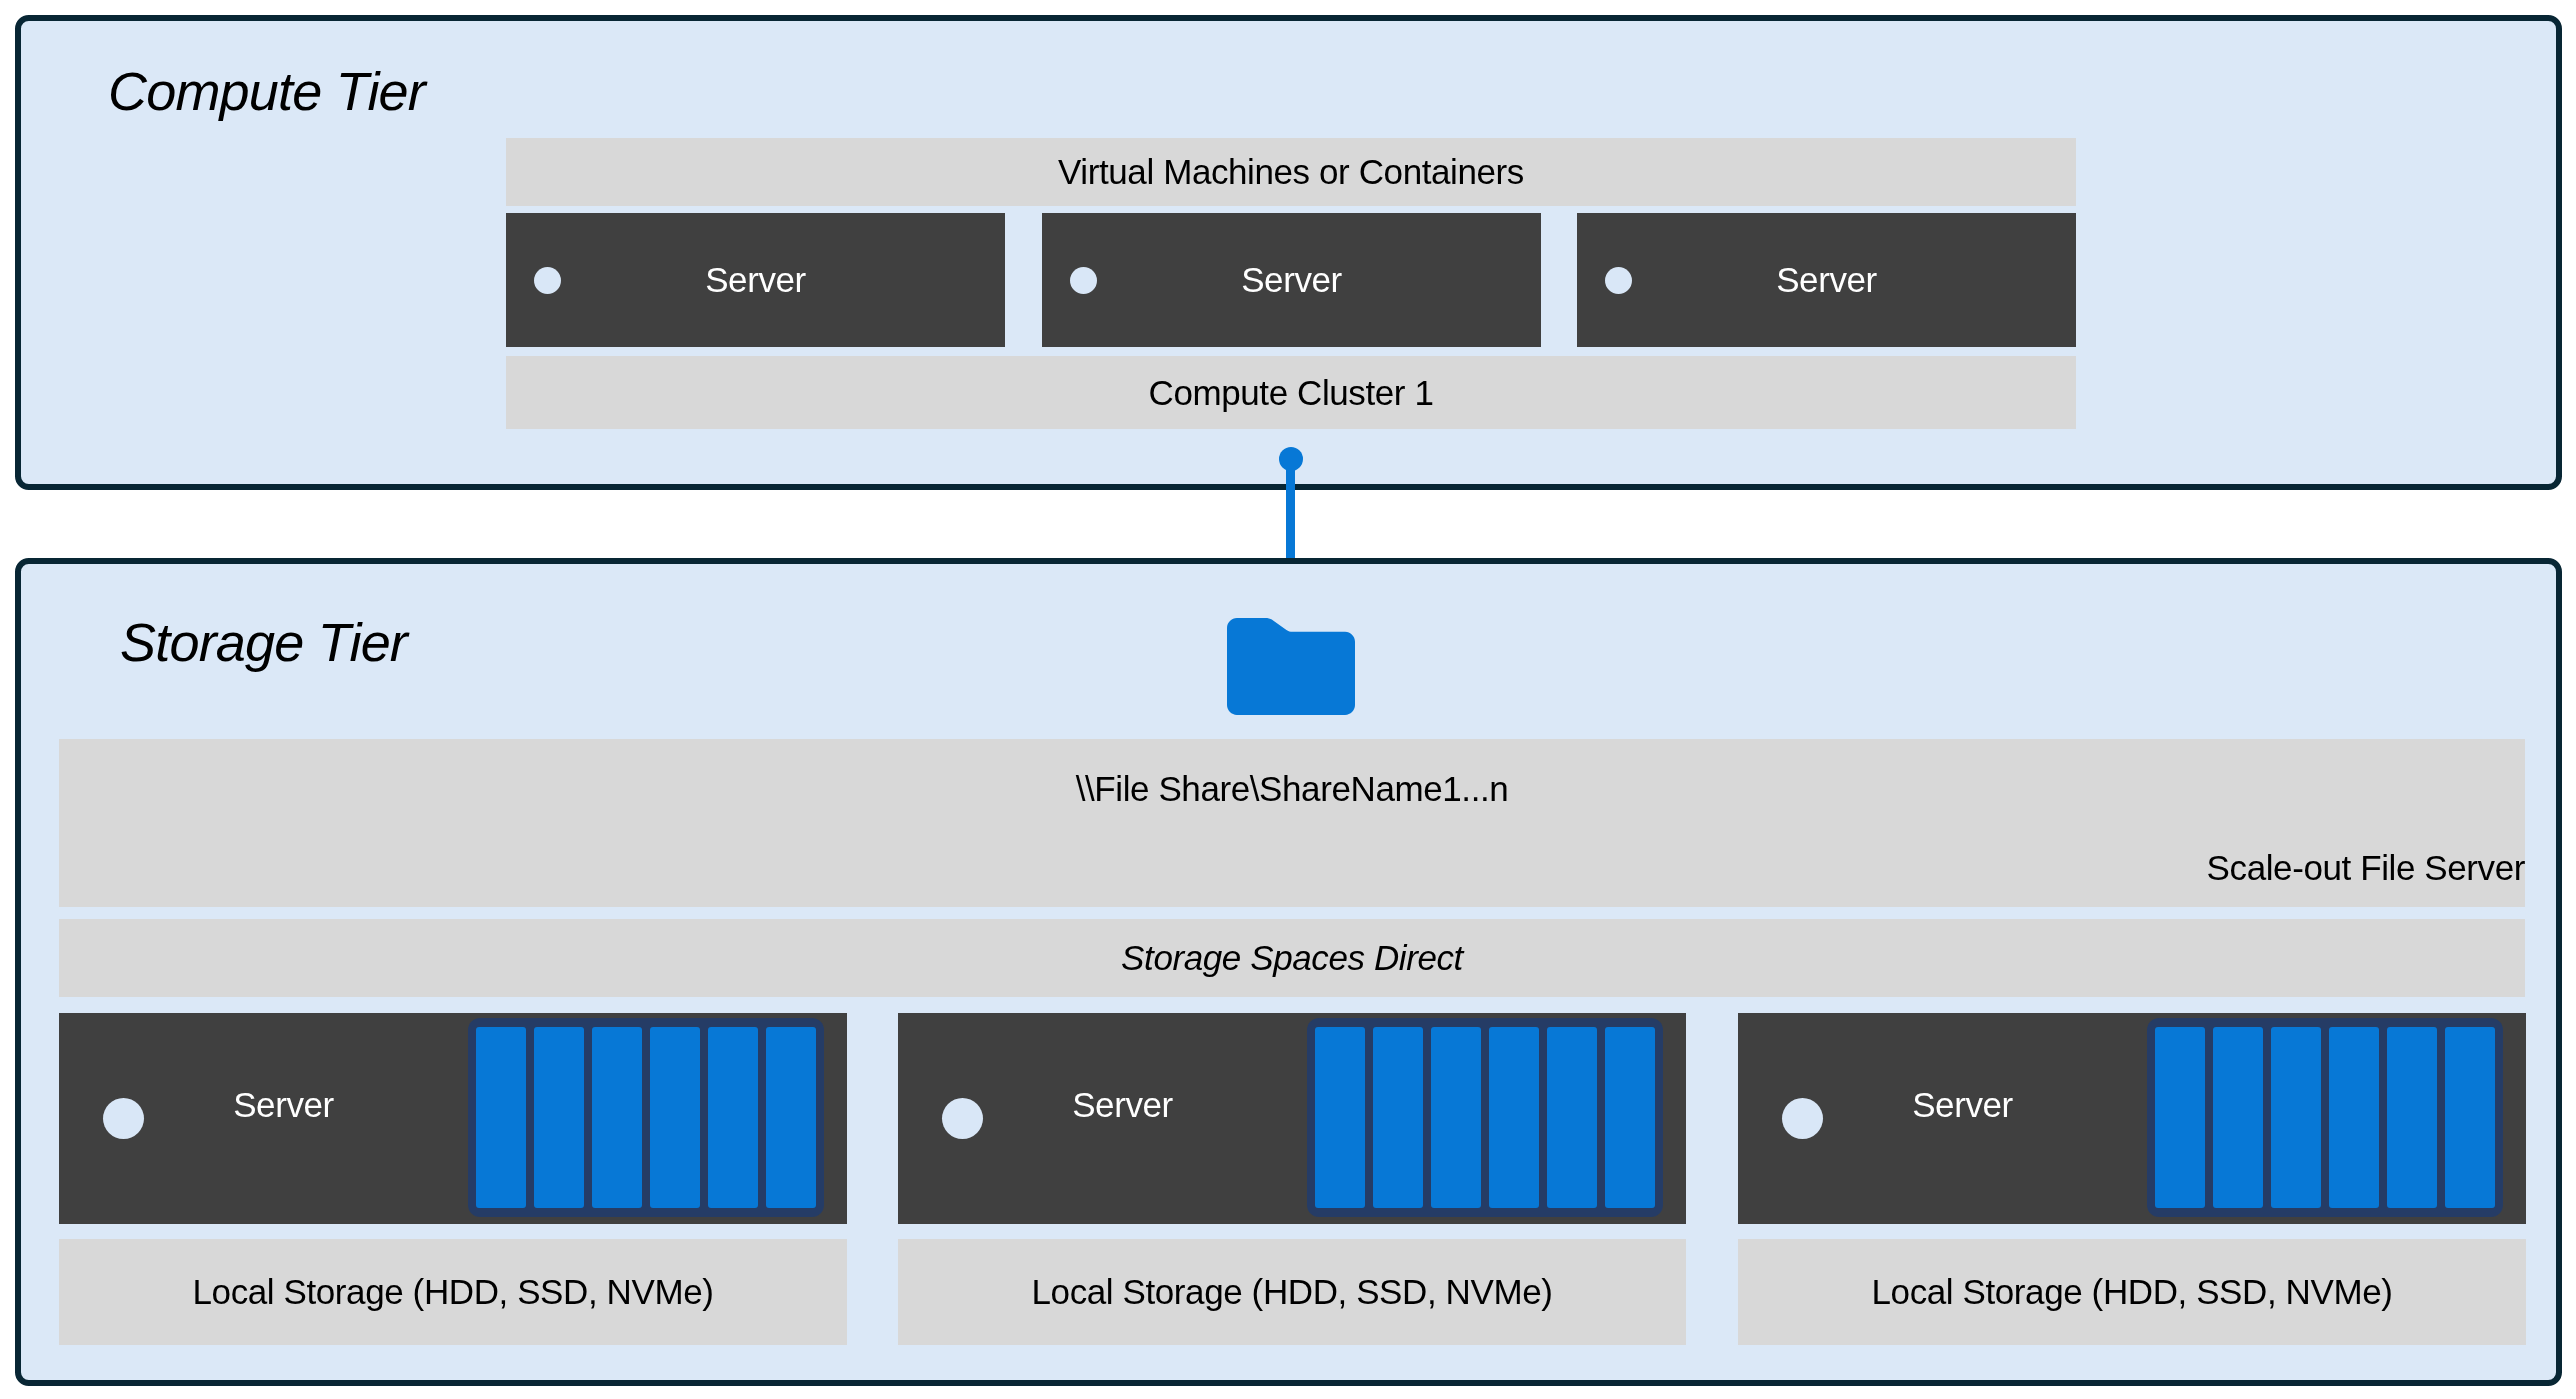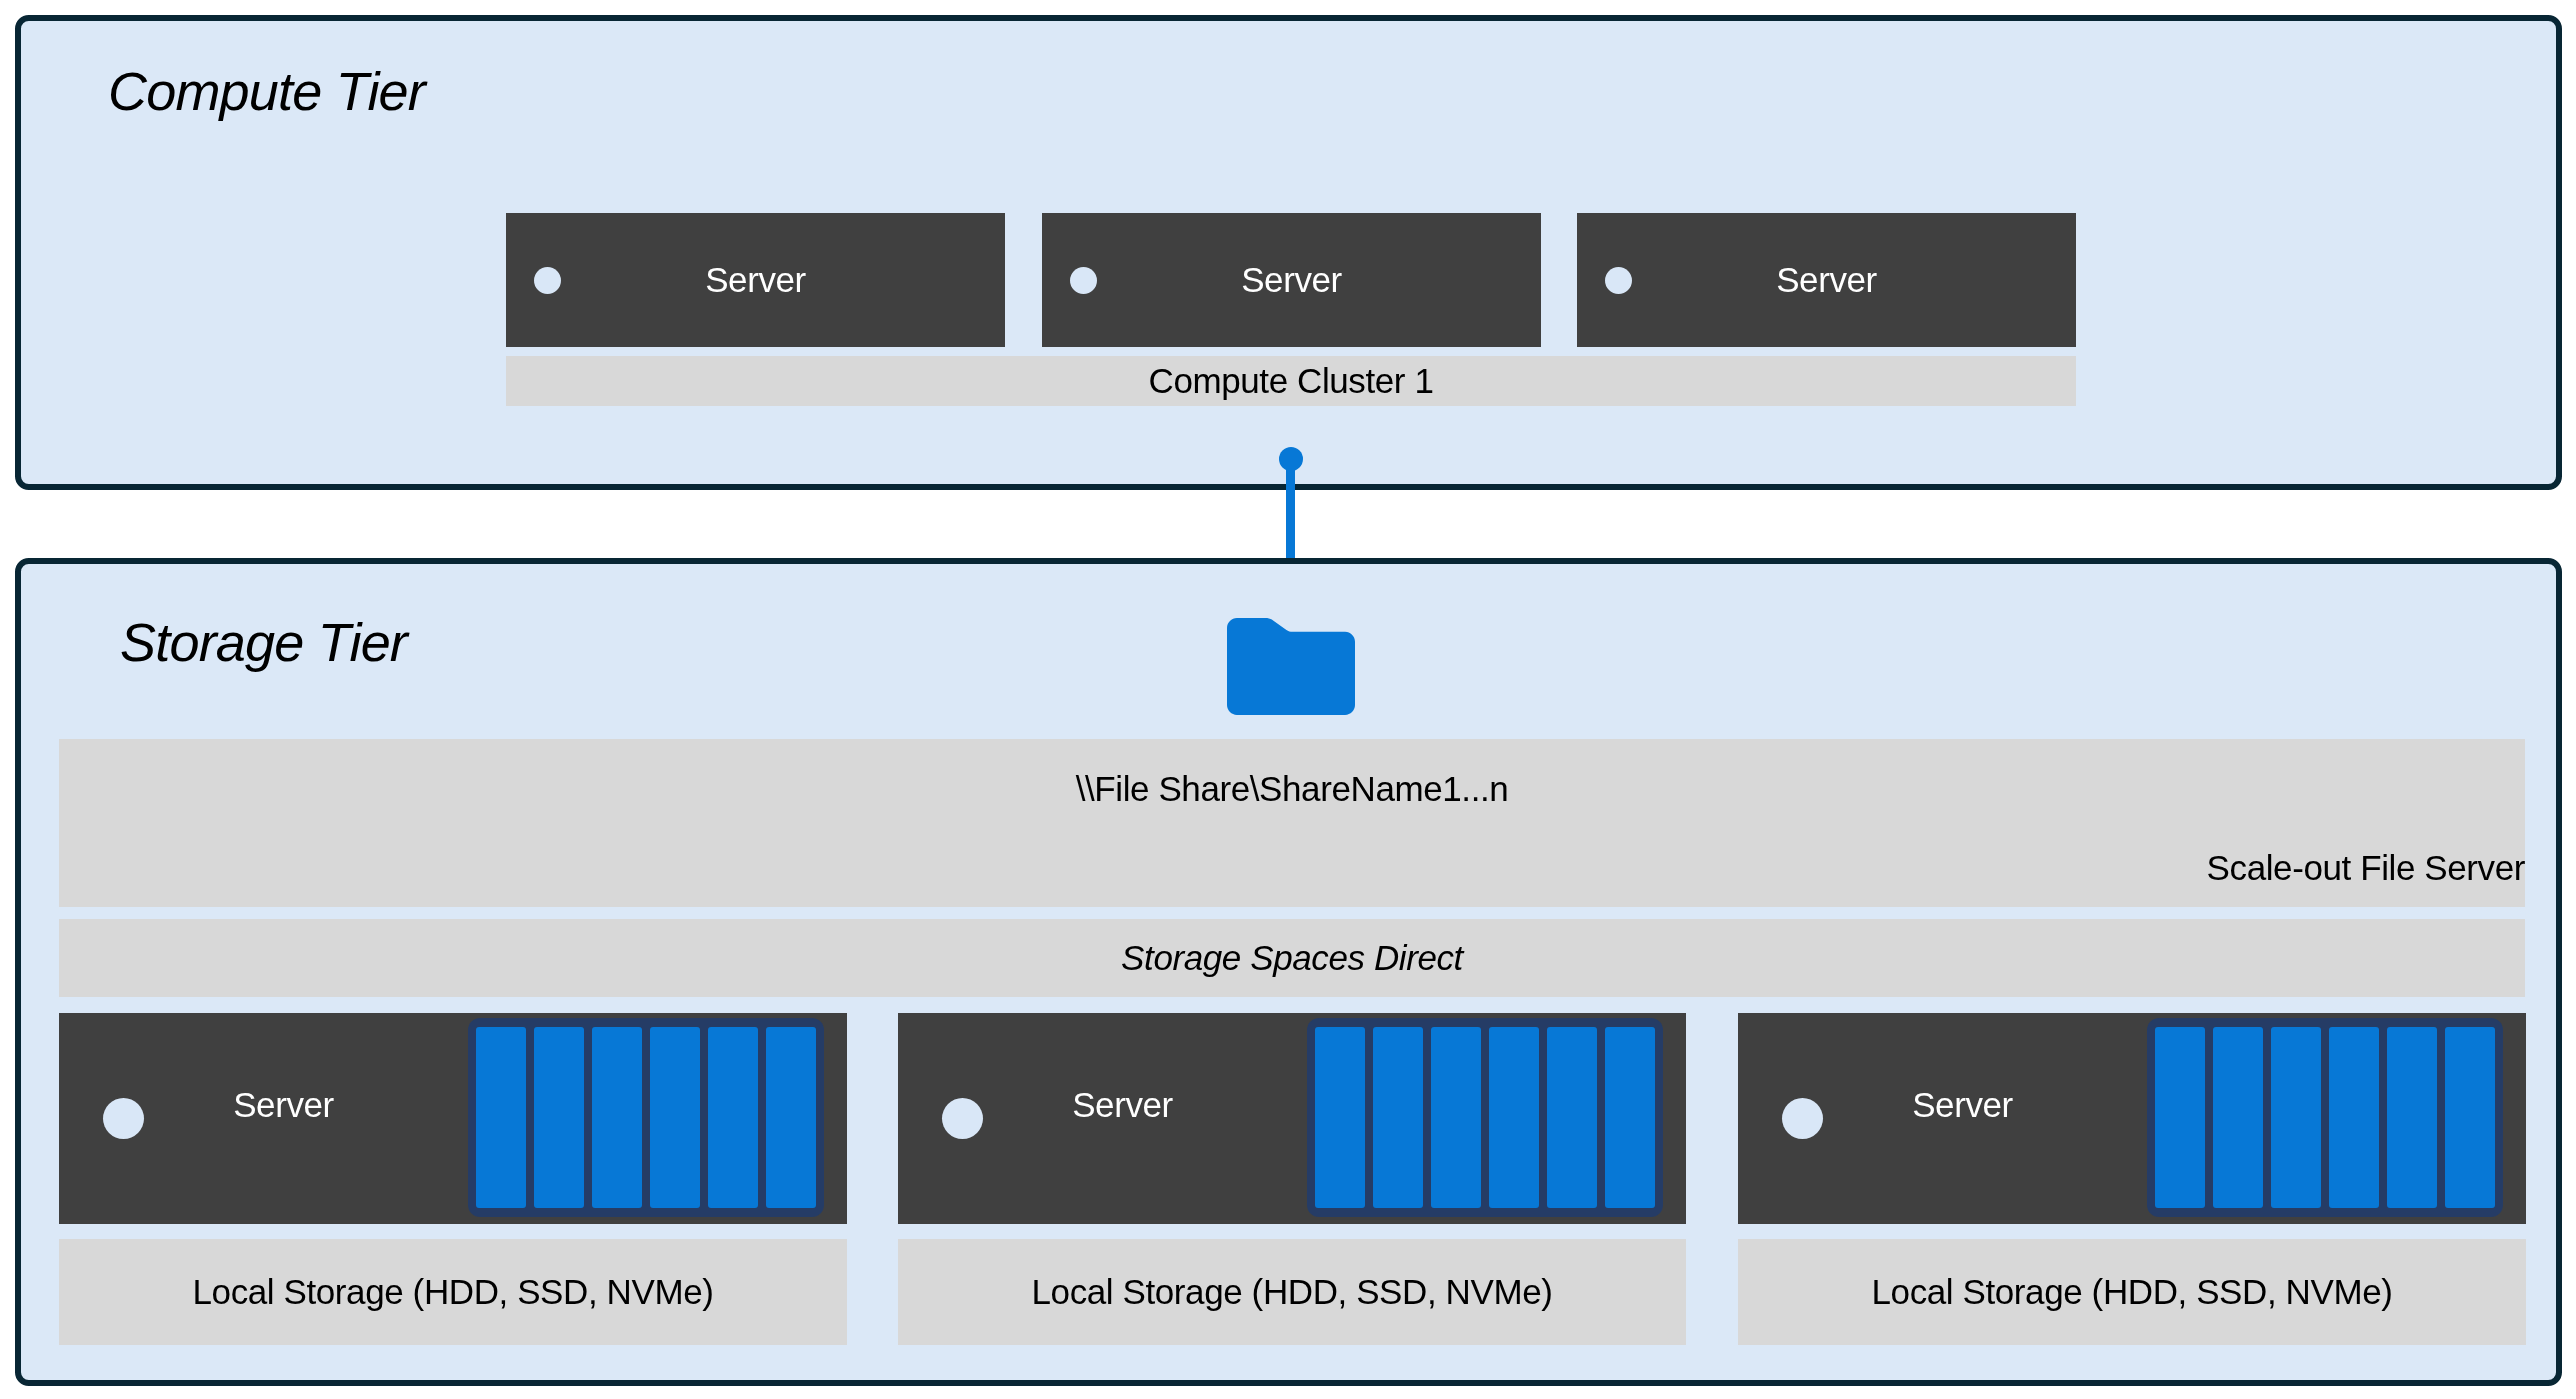--- a/index.html
+++ b/index.html
@@ -29,21 +29,21 @@
   #storage-title{left:120px;top:616px;}
   .bar{
     position:absolute;
     background:var(--bar-fill,#d8d8d8);
     display:flex;align-items:center;justify-content:center;
     font-size:35px;letter-spacing:-0.4px;
     color:var(--text-dark,#000);
     white-space:nowrap;
   }
   #vm-bar{left:506px;top:138px;width:1570px;height:68px;}
-  #cluster-bar{left:506px;top:356px;width:1570px;height:50px;text-align:right;}
+  #cluster-bar{left:506px;top:356px;width:1570px;height:73px;text-align:right;}
   #fs-bar{left:59px;top:739px;width:2466px;height:100px;}
   #sofs-bar{left:59px;top:829px;width:2466px;height:78px;justify-content:flex-end;}
   #s2d-bar{left:59px;top:919px;width:2466px;height:78px;font-style:italic;}
   .local-bar{top:1239px;width:788px;height:106px;}
   #local-1{left:59px;} #local-2{left:898px;} #local-3{left:1738px;}
   .cserver{
     position:absolute;top:213px;width:499px;height:134px;
     background:var(--server-fill,#404040);
     display:flex;align-items:center;justify-content:center;
   }
@@ -89,20 +89,23 @@
   #folder path{fill:var(--accent-blue,#0778d6);}
 </style>
 </head>
 <body>
 
 <div class="page">
 
   <div class="tier" id="compute-box"></div>
   <div class="tier-title" id="compute-title">Compute Tier</div>
 
+  <div class="bar" id="vm-bar">
+    <span>Virtual Machines or Containers</span>
+  </div>
 
   <div class="cserver" id="cserver-1">
     <span class="led cled"></span>
     <span class="server-label">Server</span>
   </div>
   <div class="cserver" id="cserver-2">
     <span class="led cled"></span>
     <span class="server-label">Server</span>
   </div>
   <div class="cserver" id="cserver-3">

